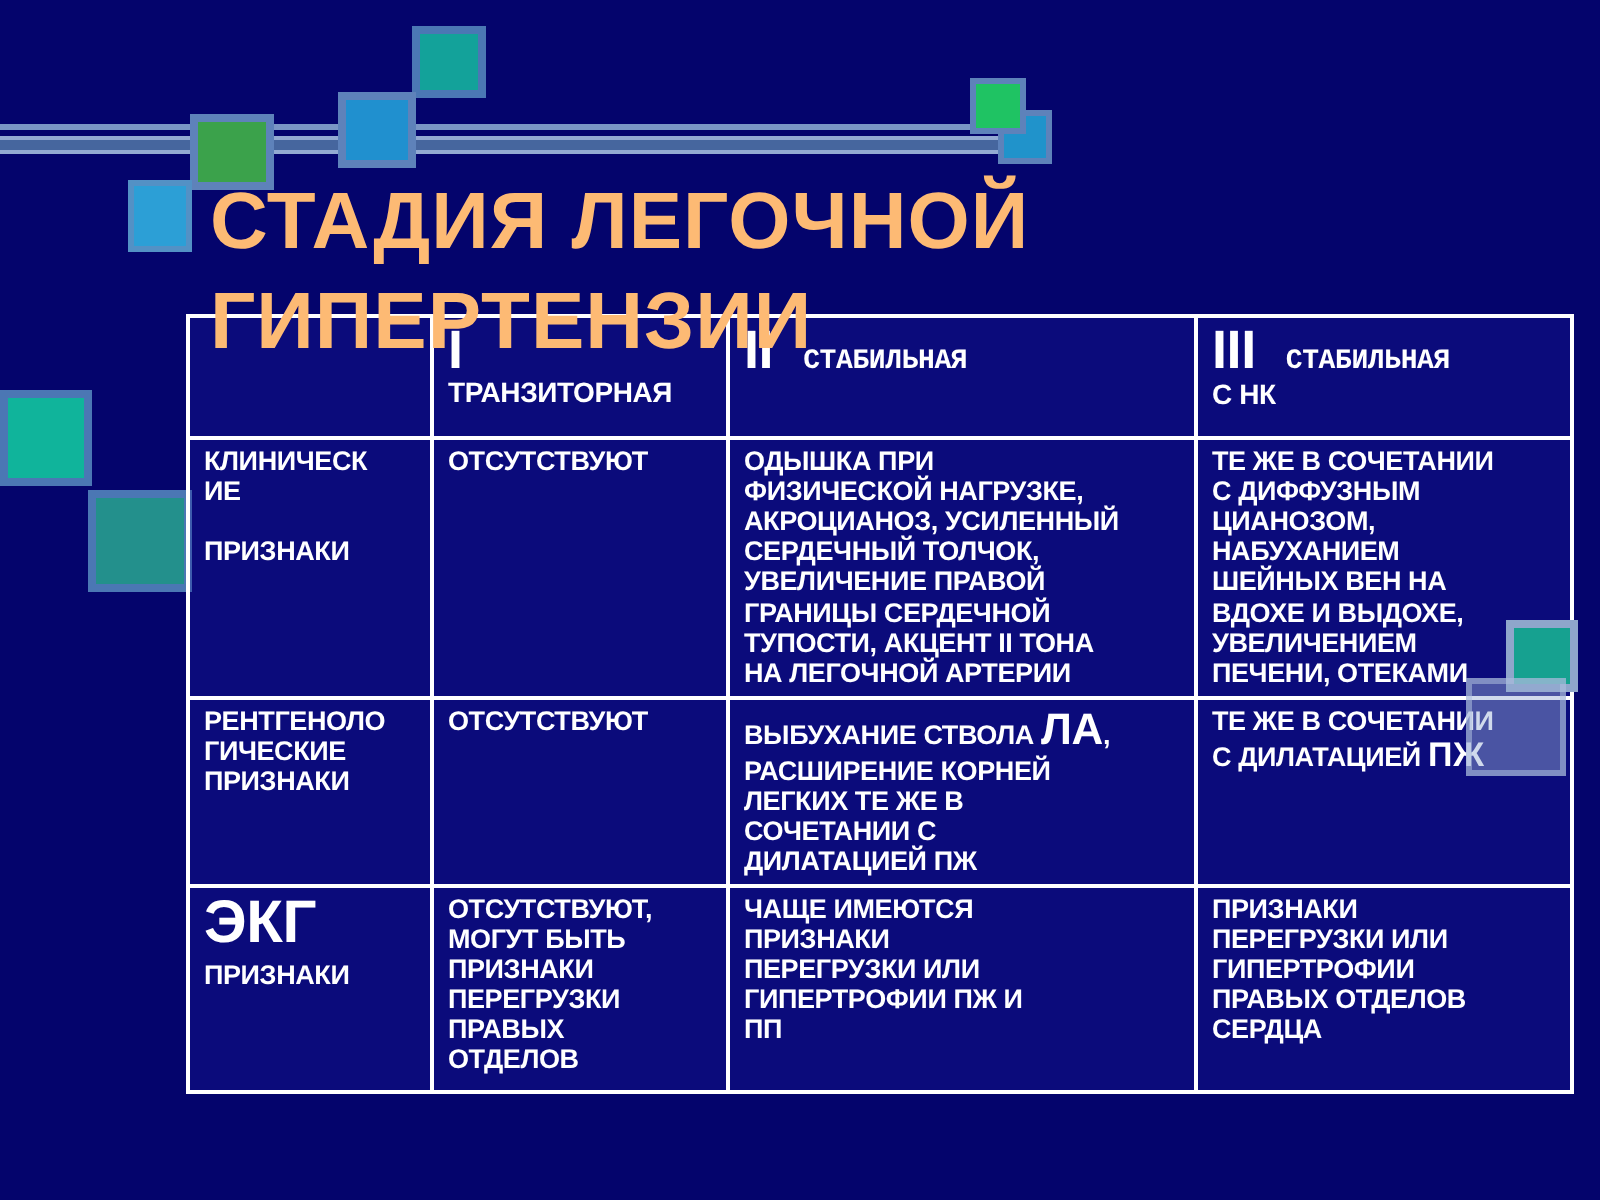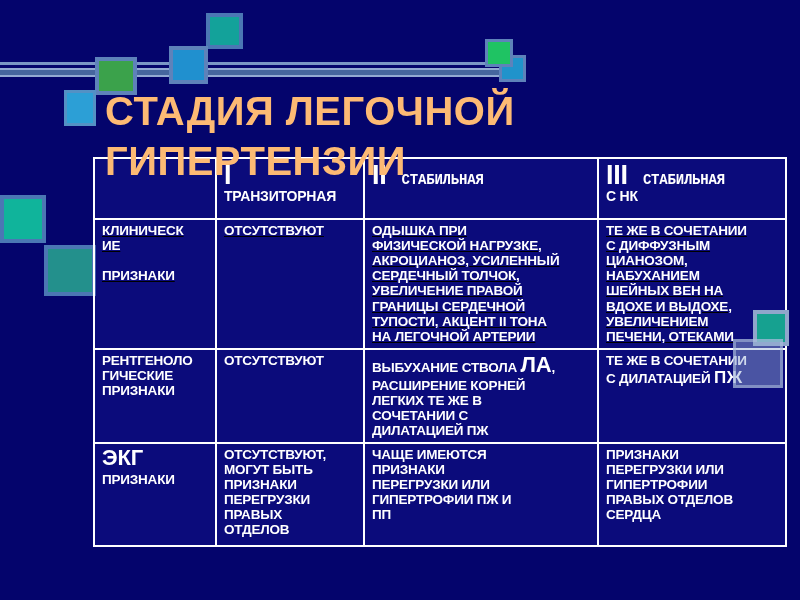--- a/index.html
+++ b/index.html
@@ -30,31 +30,31 @@
   .title { position:absolute; left:105px; top:86px; z-index:6;
            font-size:40px; line-height:50px; font-weight:bold; letter-spacing:.5px;
            color:#fdba74; white-space:pre-line; }
 
   table.tbl { position:absolute; left:93px; top:157px; width:692px; z-index:4;
               border-collapse:collapse; table-layout:fixed; }
   .tbl td { border:2px solid #ffffff; vertical-align:top; padding:3px 6px 4px 7px;
             color:#ffffff; font-weight:bold; font-size:13.5px; line-height:1.12;
             letter-spacing:-.2px; background:rgba(30,30,160,.30); }
   .w1 { width:122px; } .w2 { width:148px; } .w3 { width:234px; } .w4 { width:188px; }
-  tr.hr0 { height:61px; } tr.hr1 { height:123px;text-decoration:underline; } tr.hr2 { height:92px; } tr.hr3 { height:103px; }
+  tr.hr0 { height:61px; } tr.hr1 { height:123px; } tr.hr2 { height:92px; } tr.hr3 { height:103px; }
 
   .ml   { white-space:pre-line; }
   .num  { font-size:27px; line-height:1.0; }
   .hlabel { font-size:14px; margin-left:15px;font-family:Liberation Mono, monospace; }
   .hlabel2 { font-size:14px; }
   .c3 { font-size:13.5px; line-height:1.07; }
   .c4 { font-size:13.5px; line-height:1.14;margin-top:28px; }
   .big-la  { font-size:22px;margin-top:21px; }
   .big-pj  { font-size:17px; letter-spacing:.5px; }
-  .big-ekg { font-size:22px; line-height:1.0; display:block; margin-bottom:3px; }
+  .big-ekg { font-size:30px; line-height:1.0; display:block; margin-bottom:3px; }
   .cell-large { font-size:16.5px; line-height:1.06; }
 </style>
 </head>
 <body>
 
 <div class="slide">
 
   <div class="hline-thin"></div>
   <div class="hline-thick"></div>
 

